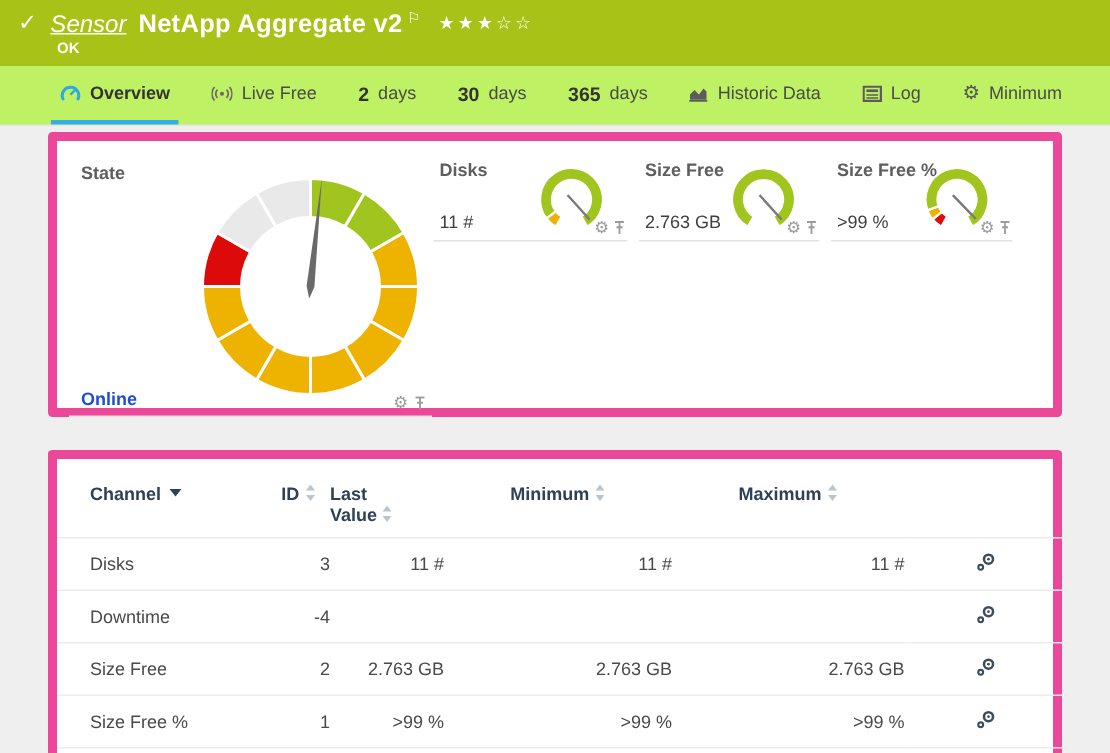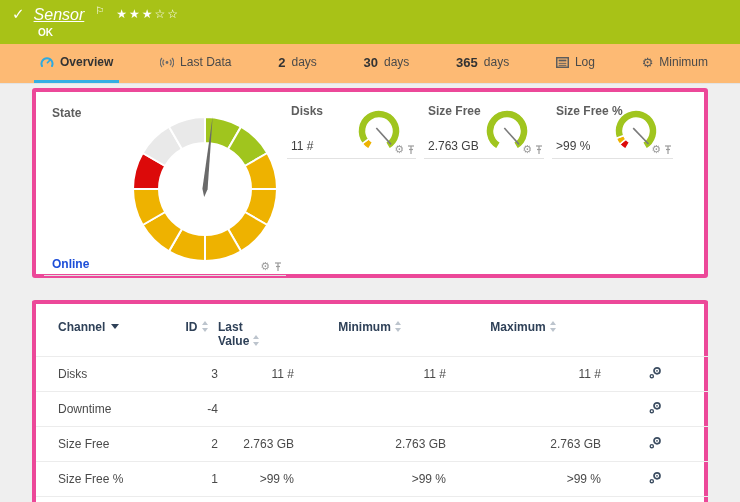--- a/index.html
+++ b/index.html
@@ -16,35 +16,35 @@
   }
   .hdr-row{position:absolute;top:6px;left:12px;display:flex;align-items:baseline;}
   .hdr-check{font-size:15px;font-weight:bold;margin-right:9px;position:relative;top:-1px;}
   .hdr-kind{font-style:italic;font-size:16px;margin-right:8px;text-decoration:underline;}
   .hdr-title{font-size:17px;font-weight:bold;letter-spacing:.2px;}
   .hdr-flag{font-size:10px;margin-left:3px;position:relative;top:-6px;}
   .hdr-stars{font-size:12px;letter-spacing:2px;margin-left:12px;position:relative;top:-2px;cursor:pointer;}
   .hdr-status{position:absolute;top:27px;left:38px;font-size:10px;font-weight:bold;}
   
   .tabbar{
-    position:absolute;top:44px;left:0;width:740px;height:40px;background:#fdba74;
+    position:absolute;top:44px;left:0;width:740px;height:40px;background:#bef264;
     border-bottom:1px solid #e3e3e3;display:flex;align-items:stretch;
     padding:0 26px 0 34px;box-sizing:border-box;justify-content:space-between;
   }
   .tab{
     display:flex;align-items:center;gap:6px;font-size:12px;color:#4a4a4a;
     padding:0 6px;cursor:pointer;border-bottom:3px solid transparent;box-sizing:border-box;
   }
   .tab .strong{font-weight:bold;font-size:13px;color:#333;}
   .tab.active{border-bottom-color:#35aee3;color:#333;font-weight:bold;}
   .tab .gearglyph{font-family:"DejaVu Sans",sans-serif;font-size:13px;color:#555;line-height:1;}
   
   .panel{
     position:absolute;left:32px;width:676px;background:#fff;
-    border:4px solid #ec4899;border-radius:3px;box-sizing:border-box;
+    border:6px solid #ec4899;border-radius:3px;box-sizing:border-box;
   }
   #gauges-panel{top:88px;height:190px;}
   #table-panel{top:300px;height:210px;border-bottom:none;}
   
   .state-cell{position:absolute;left:8px;top:6px;width:242px;height:178px;}
   .cell-label{position:absolute;left:8px;top:8px;font-size:12px;font-weight:bold;color:#5e5e5e;}
   .state-gauge{position:absolute;left:86px;top:16px;}
   .cell-bottom{
     position:absolute;left:0;right:0;bottom:0;height:22px;
     border-bottom:1px solid #e2e2e2;
@@ -84,20 +84,21 @@
     border-left:4px solid transparent;border-right:4px solid transparent;border-top:5px solid #2f4158;}
   .chset{cursor:pointer;display:inline-block;}
 </style>
 </head>
 <body>
 
 <div class="hdr">
   <div class="hdr-row">
     <span class="hdr-check">✓</span>
     <span class="hdr-kind">Sensor</span>
+    <span class="hdr-title">NetApp Aggregate v2</span>
     <span class="hdr-flag">⚐</span>
     <span class="hdr-stars">★★★☆☆</span>
   </div>
   <div class="hdr-status">OK</div>
 </div>
 
 <div class="tabbar">
   <div class="tab active">
     <svg width="14" height="12" viewBox="0 0 14 12">
       <path d="M2 10 A5.5 5.5 0 1 1 12 10" fill="none" stroke="#2ea9e0" stroke-width="2" stroke-linecap="round"></path>
@@ -108,33 +109,40 @@
   <div class="tab">
     <svg width="14" height="11" viewBox="0 0 14 11">
       <g stroke="#6a6a6a" fill="none" stroke-width="1.2">
         <path d="M4 2.7a3.9 3.9 0 0 0 0 5.6"></path>
           <path d="M2 1a6.6 6.6 0 0 0 0 9"></path>
         <path d="M10 2.7a3.9 3.9 0 0 1 0 5.6"></path>
           <path d="M12 1a6.6 6.6 0 0 1 0 9"></path>
       </g>
       <circle cx="7" cy="5.5" r="1.4" fill="#6a6a6a"></circle>
     </svg>
-    <span>Last Data</span>
+    <span>Live Free</span>
   </div>
   <div class="tab">
     <span class="strong">2</span>
     <span>days</span>
   </div>
   <div class="tab">
     <span class="strong">30</span>
     <span>days</span>
   </div>
   <div class="tab">
     <span class="strong">365</span>
     <span>days</span>
+  </div>
+  <div class="tab">
+    <svg width="13" height="11" viewBox="0 0 13 11">
+      <path d="M1 9.5 V6 L4 3 L7 6 L10 2 L12 4 V9.5 Z" fill="#5c5c5c"></path>
+      <line x1="0.5" y1="10.2" x2="12.5" y2="10.2" stroke="#5c5c5c" stroke-width="1.2"></line>
+    </svg>
+    <span>Historic Data</span>
   </div>
   <div class="tab">
     <svg width="13" height="11" viewBox="0 0 13 11">
       <rect x="0.75" y="0.75" width="11.5" height="9.5" fill="none" stroke="#5c5c5c" stroke-width="1.5"></rect>
       <rect x="2.6" y="2.6" width="7.8" height="1.8" fill="#5c5c5c"></rect>
       <line x1="2.6" y1="6.3" x2="10.4" y2="6.3" stroke="#5c5c5c"></line>
       <line x1="2.6" y1="8.3" x2="10.4" y2="8.3" stroke="#5c5c5c"></line>
     </svg>
     <span>Log</span>
   </div>

